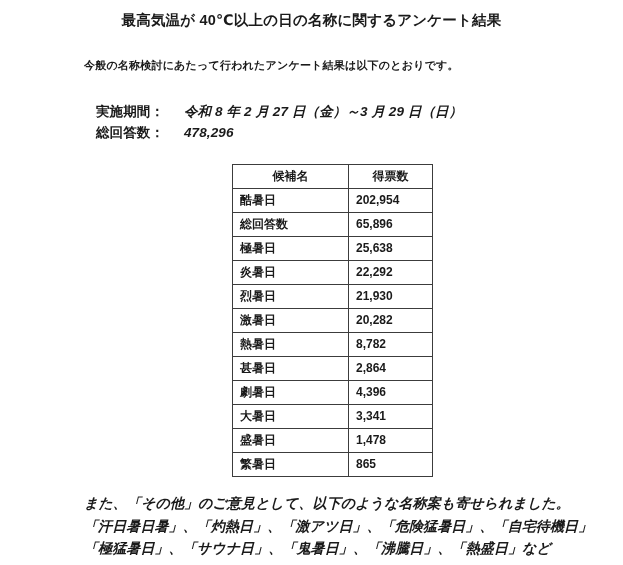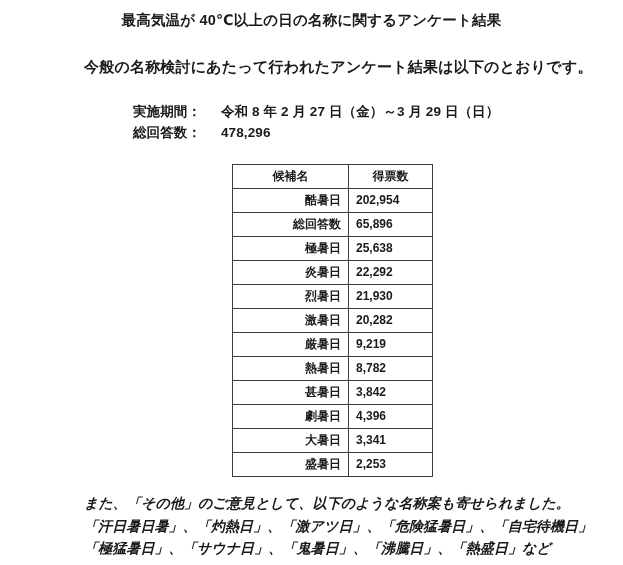--- a/index.html
+++ b/index.html
@@ -30,46 +30,46 @@
     text-align: center;
     font-size: 14.5px;
     font-weight: 700;
     letter-spacing: 0.2px;
     white-space: nowrap;
   }
   .intro {
     position: absolute;
     top: 58px;
     left: 84px;
-    font-size: 15px;
+    font-size: 11px;
     font-weight: 700;
     letter-spacing: 0.2px;
     white-space: nowrap;
   }
   .meta-block {
     position: absolute;
     top: 103px;
     left: 96px;
     font-size: 13.5px;
     font-weight: 700;
     letter-spacing: 0.1px;
   }
   .meta-row {
     display: flex;
     align-items: baseline;
     white-space: nowrap;
     height: 21px;
-    margin-left: 37px;
   }
   .meta-label {
     width: 88px;
     flex: 0 0 88px;
   }
   .meta-value {
     font-family: "Liberation Sans", "DejaVu Sans", sans-serif;
+    font-style: italic;
   }
   .vote-table {
     position: absolute;
     top: 164px;
     left: 232px;
     width: 200px;
     border-collapse: collapse;
     table-layout: fixed;
   }
   .vote-table td, .vote-table th {
@@ -79,21 +79,21 @@
     font-weight: 700;
     padding: 0 7px;
     line-height: 23px;
     box-sizing: border-box;
   }
   .vote-table th {
     text-align: center;
   }
   .col-name {
     width: 116px;
-    text-align: right;
+    text-align: left;
   }
   .col-votes {
     width: 84px;
   }
   .notes {
     position: absolute;
     top: 492px;
     left: 84px;
     font-size: 14px;
     font-weight: 700;
@@ -151,42 +151,42 @@
         </tr>
         <tr>
           <td class="col-name">烈暑日</td>
           <td class="col-votes">21,930</td>
         </tr>
         <tr>
           <td class="col-name">激暑日</td>
           <td class="col-votes">20,282</td>
         </tr>
         <tr>
-          <td class="col-name">厳暑日</td>
-          <td class="col-votes">9,219</td>
-        </tr>
-        <tr>
           <td class="col-name">熱暑日</td>
           <td class="col-votes">8,782</td>
         </tr>
         <tr>
           <td class="col-name">甚暑日</td>
-          <td class="col-votes">3,842</td>
+          <td class="col-votes">2,864</td>
         </tr>
         <tr>
           <td class="col-name">劇暑日</td>
           <td class="col-votes">4,396</td>
         </tr>
         <tr>
           <td class="col-name">大暑日</td>
           <td class="col-votes">3,341</td>
         </tr>
         <tr>
           <td class="col-name">盛暑日</td>
-          <td class="col-votes">2,253</td>
+          <td class="col-votes">1,478</td>
+        </tr>
+        <tr>
+          <td class="col-name">繁暑日</td>
+          <td class="col-votes">865</td>
         </tr>
       </tbody>
   </table>
 
   <div class="notes">
     <div>また、「その他」のご意見として、以下のような名称案も寄せられました。</div>
     <div>「汗日暑日暑」、「灼熱日」、「激アツ日」、「危険猛暑日」、「自宅待機日」</div>
     <div>「極猛暑日」、「サウナ日」、「鬼暑日」、「沸騰日」、「熱盛日」など</div>
   </div>
 

